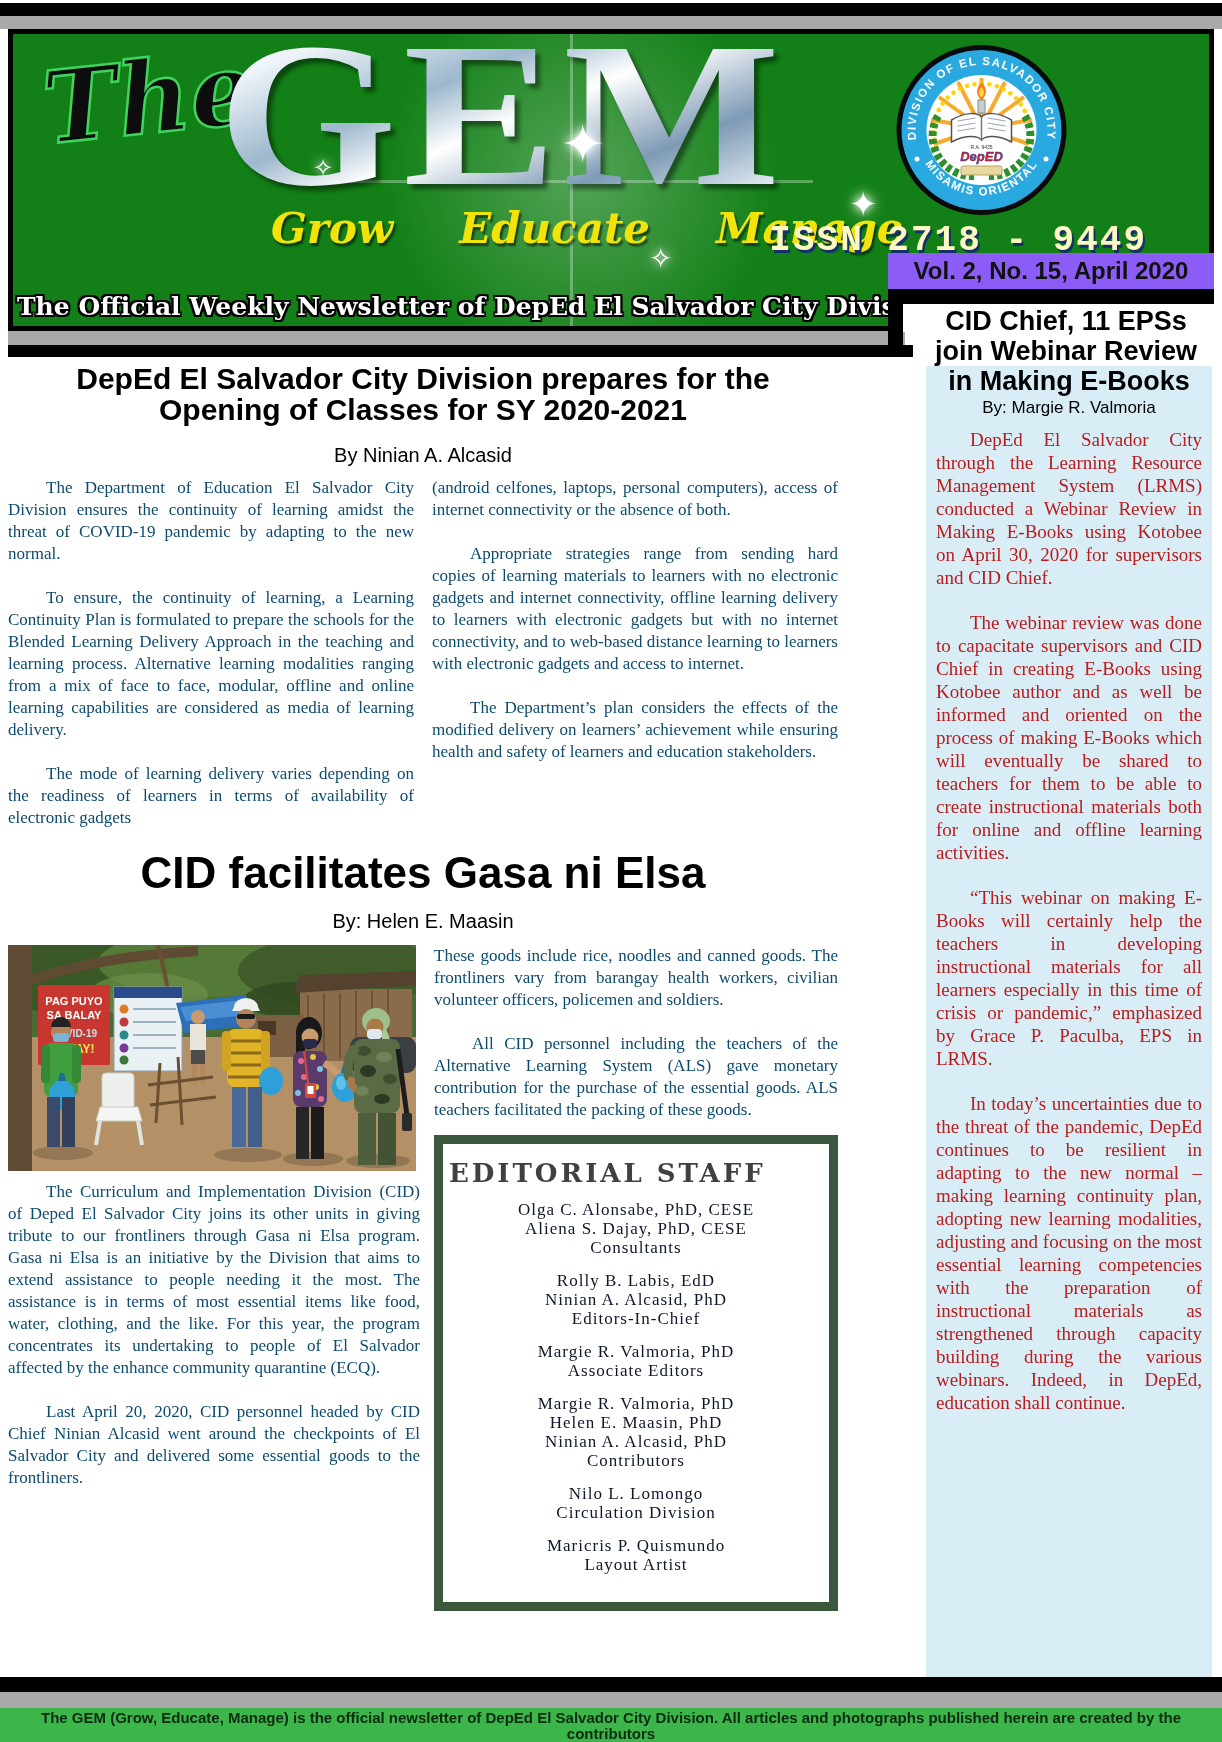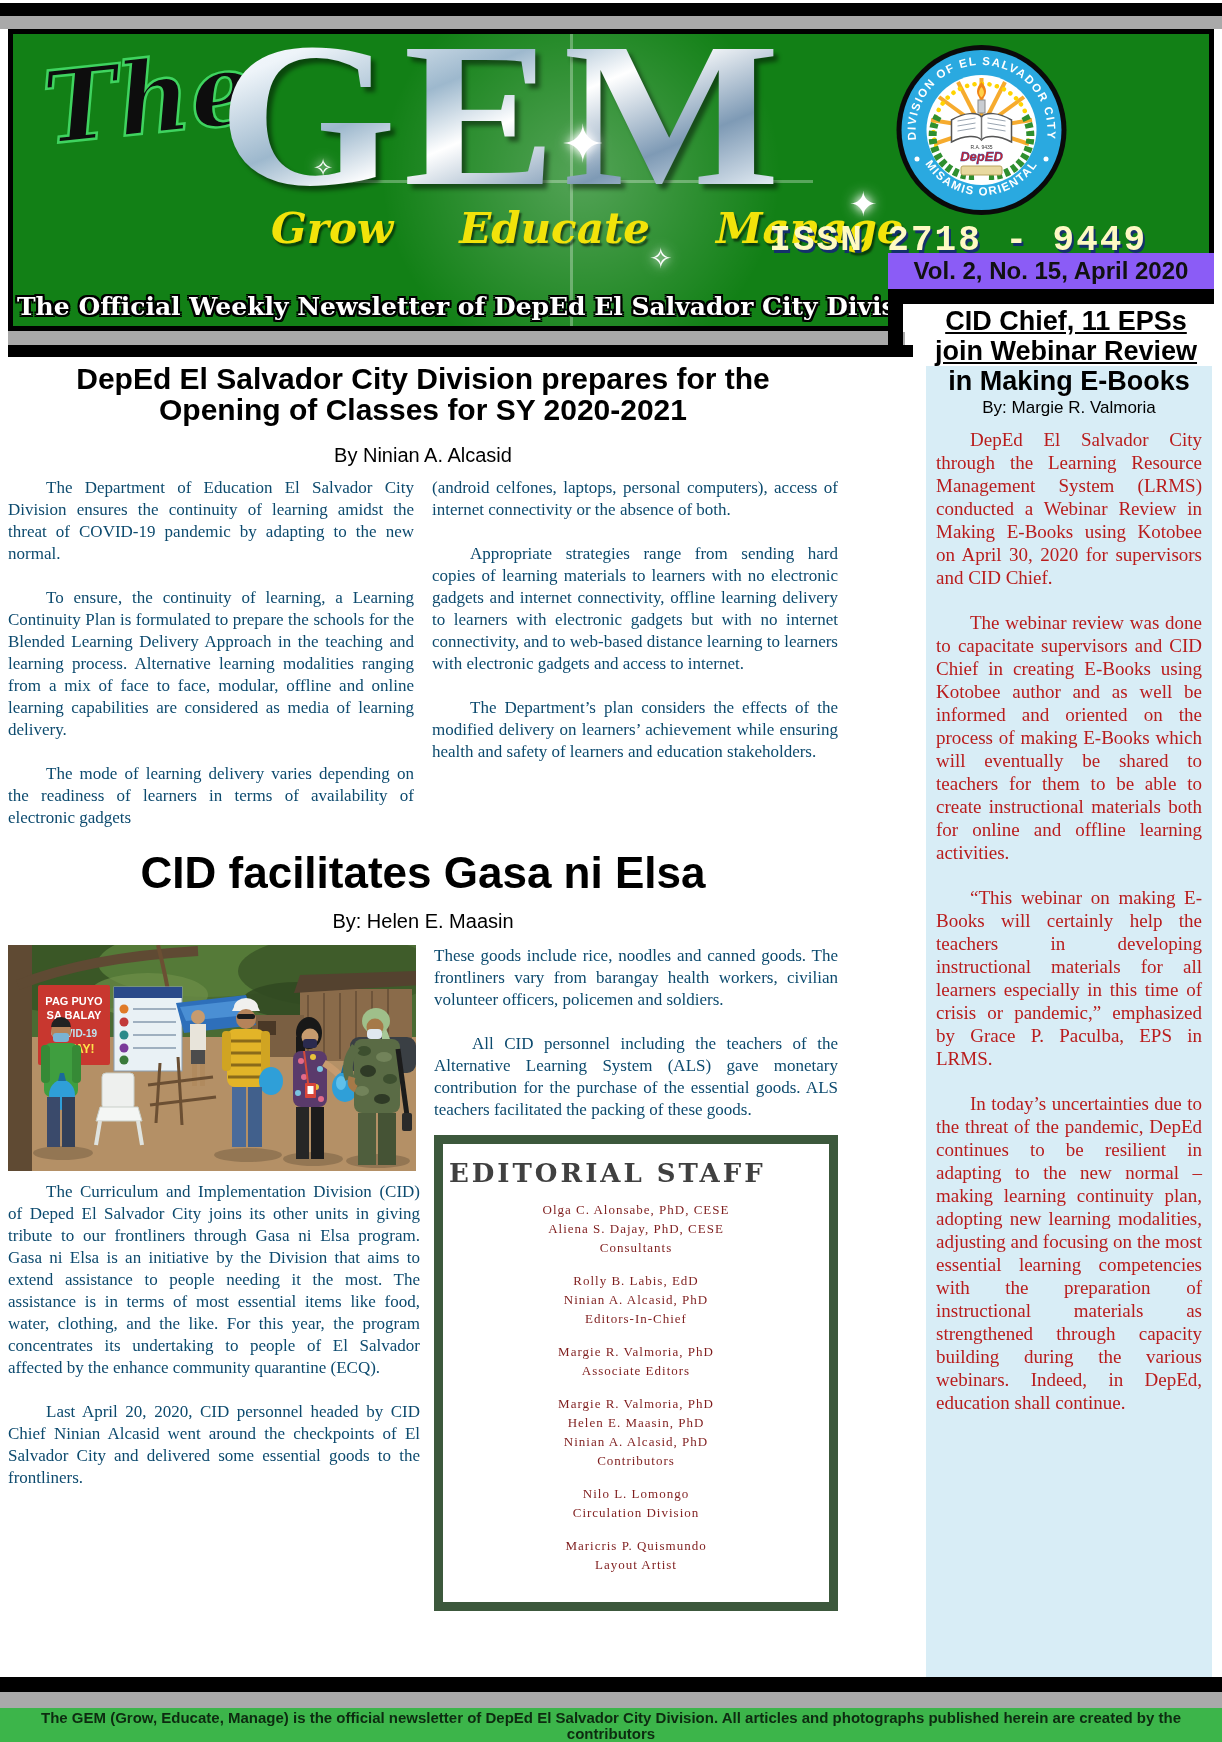--- a/index.html
+++ b/index.html
@@ -60,26 +60,26 @@
     font-weight:bold;font-size:44px;line-height:36px;color:#000;}
   .gasa-row{display:flex;gap:14px;margin-top:12px;}
   .gasa-left{width:412px;}
   .gasa-right{flex:1;}
   .photo{display:block;width:408px;height:226px;}
   .gasa-left .text{margin-top:10px;}
   
   .edbox{margin-top:14px;border:9px solid #3c583c;background:#fff;padding:10px 6px 14px;}
   .edtitle{text-align:left;font-family:"DejaVu Serif",serif;font-weight:bold;font-size:26px;
     letter-spacing:3px;color:#404040;margin:4px 0 12px;}
-  .staff-group{margin:0 0 14px;text-align:center;font-size:13px;line-height:19px;letter-spacing:1px;color:#7f1d1d;}
+  .staff-group{margin:0 0 14px;text-align:center;font-size:17px;line-height:19px;letter-spacing:1px;color:#0f172a;}
   .staff-group div{white-space:nowrap;}
   
   .sidebar{position:absolute;top:306px;right:8px;width:296px;z-index:7;}
   .sb-title{width:100%;text-align:center;font-family:"Liberation Sans",sans-serif;font-weight:bold;
-    font-size:27px;line-height:30px;color:#000;text-decoration:underline;}
+    font-size:27px;line-height:30px;color:#000;}
   .sb-panel{margin-left:8px;margin-right:2px;background:#d8edf6;height:1311px;overflow:hidden;padding:0;}
   .sb-title-blue{text-align:center;font-family:"Liberation Sans",sans-serif;font-weight:bold;
     font-size:27px;line-height:30px;color:#000;}
   .sb-byline{text-align:center;font-family:"Liberation Sans",sans-serif;font-size:17px;margin:2px 0 10px;}
   .sb-body{padding:0 10px;font-size:19px;line-height:23px;text-align:justify;color:#b91c1c;}
   .sb-body p{margin:0 0 22px;text-indent:34px;}
   
   .foot-black{height:15px;background:#000;}
   .foot-gray{height:16px;background:#a9a9a9;}
   .foot-green{height:34px;background:#3cb54a;text-align:center;padding-top:2px;

